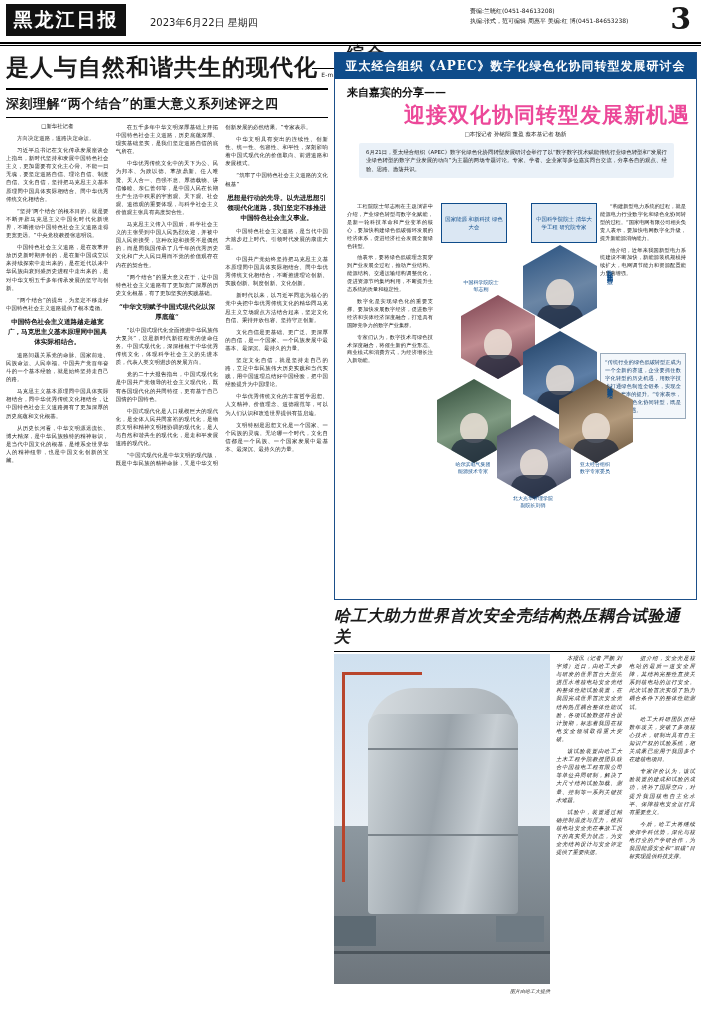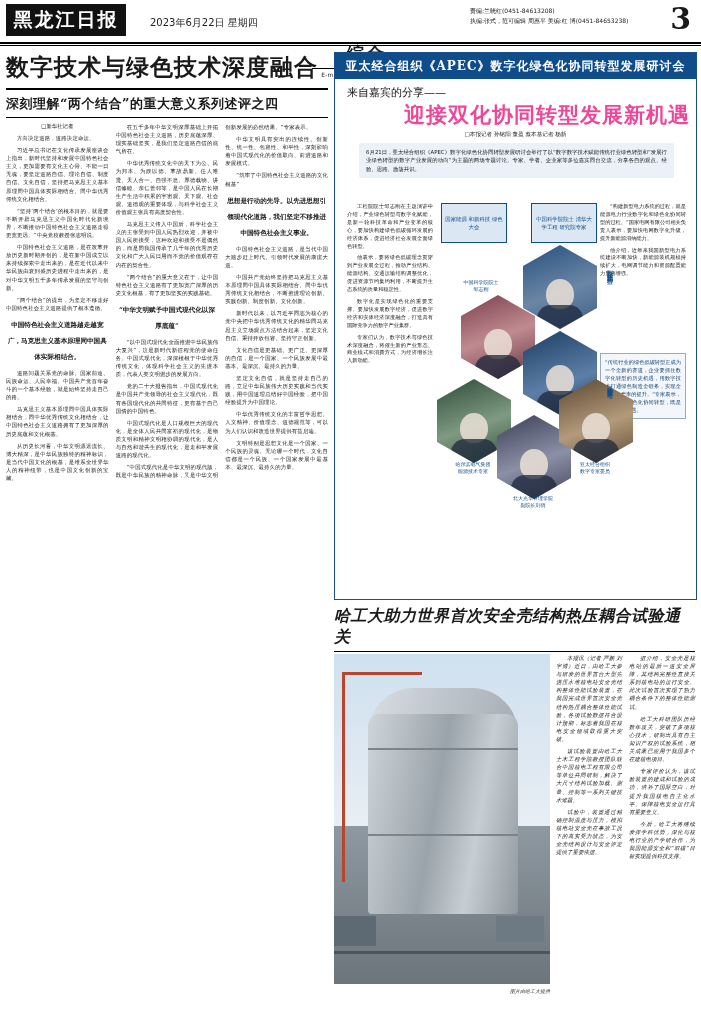--- a/index.html
+++ b/index.html
@@ -26,31 +26,31 @@
   .left-col{position:absolute;left:6px;top:52px;width:322px;height:966px;}
   .headline{font-family:"DejaVu Serif","Liberation Serif",serif;font-size:23px;font-weight:bold;
             letter-spacing:1px;line-height:30px;padding-bottom:4px;}
   .sub-rule{height:2px;background:#000;margin:2px 0 5px;}
   .subhead{font-family:"DejaVu Serif","Liberation Serif",serif;font-size:13px;font-weight:bold;
            letter-spacing:.5px;margin-bottom:4px;}
   .subhead-rule{height:1px;background:#000;margin-bottom:5px;}
   .cols3{column-count:3;column-gap:7px;column-rule:0;}
   .p{font-size:5.4px;line-height:8.1px;text-align:justify;margin:0 0 4px;letter-spacing:.15px;}
   .p.ind{text-indent:11px;}
-  .xh{font-size:6.6px;font-weight:bold;line-height:16px;margin:5px 0 4px;text-align:center;
+  .xh{font-size:6.6px;font-weight:bold;line-height:10px;margin:5px 0 4px;text-align:center;
       font-family:"DejaVu Serif","Liberation Serif",serif;}
   .byline{font-size:5.4px;margin:0 0 4px;text-align:center;}
 
   
   .feature{position:absolute;left:334px;top:52px;width:361px;height:546px;border:1px solid #1b4f8a;}
   .feat-banner{position:absolute;left:0;top:0;width:361px;height:26px;background:#0f4c8a;color:#fff;
                display:flex;align-items:center;justify-content:center;text-align:center;
                font-family:"DejaVu Serif","Liberation Serif",serif;font-weight:bold;font-size:12px;letter-spacing:1px;}
   .feat-kicker{position:absolute;left:12px;top:32px;font-family:"DejaVu Serif","Liberation Serif",serif;
-               font-size:11px;font-weight:normal;color:#111;}
+               font-size:11px;font-weight:bold;color:#111;}
   .feat-title{position:absolute;left:10px;top:48px;width:345px;text-align:right;
               font-family:Liberation Mono, monospace;font-weight:bold;font-size:21px;
               color:#ec4899;letter-spacing:1px;}
   .feat-byline{position:absolute;left:0;top:78px;width:361px;text-align:center;font-size:5.6px;color:#222;}
   .feat-lead{position:absolute;left:24px;top:90px;width:315px;font-size:5.4px;line-height:8.4px;
              text-align:justify;background:#eaf1f8;padding:5px 7px;box-sizing:border-box;border-radius:2px;}
   .feat-body-left{position:absolute;left:12px;top:150px;width:86px;}
   .feat-body-right{position:absolute;right:10px;top:150px;width:86px;}
   .feat-p{font-size:5.2px;line-height:7.9px;text-align:justify;margin:0 0 4px;text-indent:10px;}
 
@@ -120,21 +120,21 @@
       <div class="mail">E-mail:yaowen8900@sina.cn</div>
     </div>
     <div class="contacts" style="white-space:pre-line">责编:兰晓红(0451-84613208)
 执编:张式，范可编辑 周惠平  美编:红  博(0451-84653238)</div>
     <div class="pageno">3</div>
     <div class="mast-rule"></div>
     <div class="mast-rule2"></div>
   </div>
 
   <div class="left-col">
-    <div class="headline">数字技术与绿色技术深度融合</div>
+    <div class="headline">是人与自然和谐共生的现代化</div>
     <div class="sub-rule"></div>
     <div class="subhead">深刻理解“两个结合”的重大意义系列述评之四</div>
     <div class="subhead-rule"></div>
     <div class="cols3">
       <p class="byline">□新华社记者</p>
       <p class="p ind">方向决定道路，道路决定命运。</p>
       <p class="p ind">习近平总书记在文化传承发展座谈会上指出，新时代坚持和发展中国特色社会主义，更加需要有文化主心骨、不能一日无魂，要坚定道路自信、理论自信、制度自信、文化自信，坚持把马克思主义基本原理同中国具体实际相结合、同中华优秀传统文化相结合。</p>
       <p class="p ind">“坚持‘两个结合’的根本目的，就是要不断开辟马克思主义中国化时代化新境界，不断推动中国特色社会主义道路走得更宽更远。”中央党校教授张志明说。</p>
       <p class="p ind">中国特色社会主义道路，是在改革开放历史新时期开创的，是在新中国成立以来持续探索中走出来的，是在近代以来中华民族由衰到盛历史进程中走出来的，是对中华文明五千多年传承发展的坚守与创新。</p>
       <p class="p ind">“两个结合”的提出，为坚定不移走好中国特色社会主义道路提供了根本遵循。</p>

